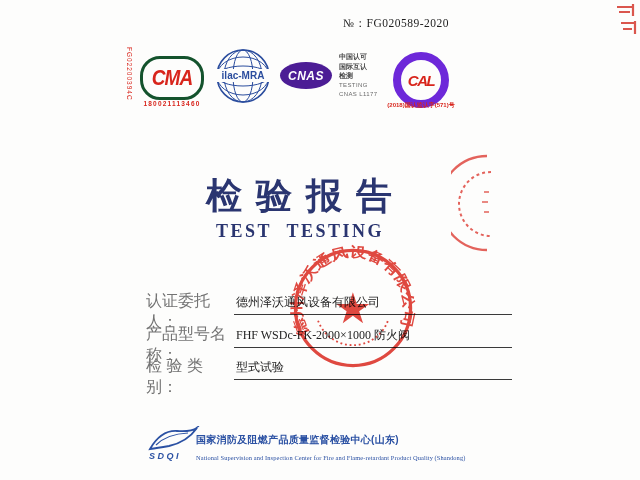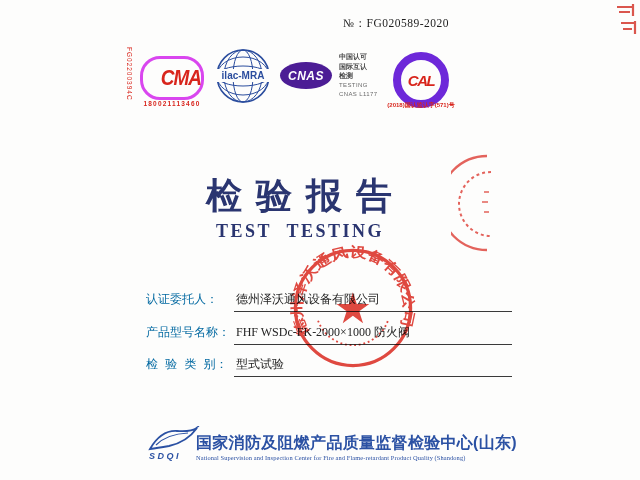--- a/index.html
+++ b/index.html
@@ -8,22 +8,22 @@
     background:#fdfdfc;
     font-family:"Liberation Sans", sans-serif;
   }
   .abs{position:absolute;}
   
   .doc-no{left:343px;top:16px;font-family:"Liberation Serif", serif;font-size:11.5px;color:#1d1d1d;letter-spacing:.5px;}
   
   .side-code{left:126px;top:47px;height:62px;writing-mode:vertical-rl;text-orientation:mixed;
     font-size:6.5px;color:#d8251c;letter-spacing:1px;font-family:"Liberation Sans",sans-serif;}
   
-  .cma-box{left:140px;top:56px;width:58px;height:38px;border:3px solid #d946ef;border-radius:20px;
-    display:flex;align-items:center;justify-content:flex-end;}
+  .cma-box{left:140px;top:56px;width:58px;height:38px;border:3px solid #14532d;border-radius:20px;
+    display:flex;align-items:center;justify-content:center;}
   .cma-box span{font-size:19px;font-weight:900;font-style:italic;color:#d8251c;letter-spacing:-1px;transform:scaleY(1.15);}
   .cma-num{left:136px;top:100px;width:72px;text-align:center;font-size:6.5px;color:#d8251c;letter-spacing:1.2px;font-weight:bold;}
   
   .ilac{left:215px;top:47px;}
   
   .cnas{left:280px;top:62px;width:52px;height:27px;background:#4c1d95;border-radius:50%;
     display:flex;align-items:center;justify-content:center;}
   .cnas span{color:#fff;font-weight:900;font-style:italic;font-size:12px;letter-spacing:.5px;}
   .cnas-desc{left:339px;top:52px;line-height:9.5px;}
   .cnas-desc .zh{font-size:7px;color:#4a4a4a;font-weight:bold;display:block;}
@@ -34,31 +34,31 @@
   .cal span{font-size:15px;font-weight:900;font-style:italic;color:#d8251c;letter-spacing:-1.5px;}
   .cal-cap{left:371px;top:101px;width:100px;text-align:center;font-size:6px;color:#d8251c;font-weight:bold;}
   
   .title-zh{left:0;top:172px;width:600px;text-align:center;font-size:36px;font-weight:900;
     color:#2a3570;letter-spacing:2px;}
   .title-en{left:0;top:221px;width:600px;text-align:center;font-family:"Liberation Serif",serif;
     font-size:18px;font-weight:bold;color:#2a3570;letter-spacing:2.5px;word-spacing:8px;}
   
   .field{left:146px;width:366px;display:flex;align-items:baseline;}
   .f1{top:291px;} .f2{top:324px;} .f3{top:356px;}
-  .flabel{flex:none;width:88px;font-size:12px;color:#0369a1;font-family:Liberation Mono, monospace;}
+  .flabel{flex:none;width:88px;font-size:16px;color:#737373;font-family:Liberation Sans, sans-serif;}
   .fvalue{flex:1;border-bottom:1px solid #3a3a3a;padding:0 2px 3px 2px;font-size:12px;color:#222;
     font-family:"Liberation Serif",serif;white-space:nowrap;}
   
   .stamp{left:288px;top:243px;opacity:.88;mix-blend-mode:multiply;}
   .stamp-partial{left:451px;top:152px;opacity:.75;mix-blend-mode:multiply;}
   .corner-marks{left:614px;top:2px;opacity:.85;}
   
   .f-logo{left:147px;top:426px;}
   .f-logo-text{left:149px;top:451px;font-size:9px;font-weight:900;font-style:italic;color:#2b51a3;letter-spacing:2.5px;}
-  .org-zh{left:196px;top:433px;font-size:16px;font-weight:bold;color:#2b51a3;letter-spacing:.3px;}
+  .org-zh{left:196px;top:433px;font-size:10px;font-weight:bold;color:#2b51a3;letter-spacing:.3px;}
   .org-en{left:196px;top:454px;font-size:6.4px;color:#2b51a3;font-family:"Liberation Serif",serif;letter-spacing:.1px;}
 </style>
 </head>
 <body>
 
 <div class="abs doc-no"><span>№：</span><span>FG020589-2020</span></div>
 
 <svg class="abs corner-marks" width="26" height="34">
   <g stroke="#d5392f" stroke-width="2.2" fill="none">
     <path d="M3,5 h15 M5,10 h11 M19,2 v12"></path>

